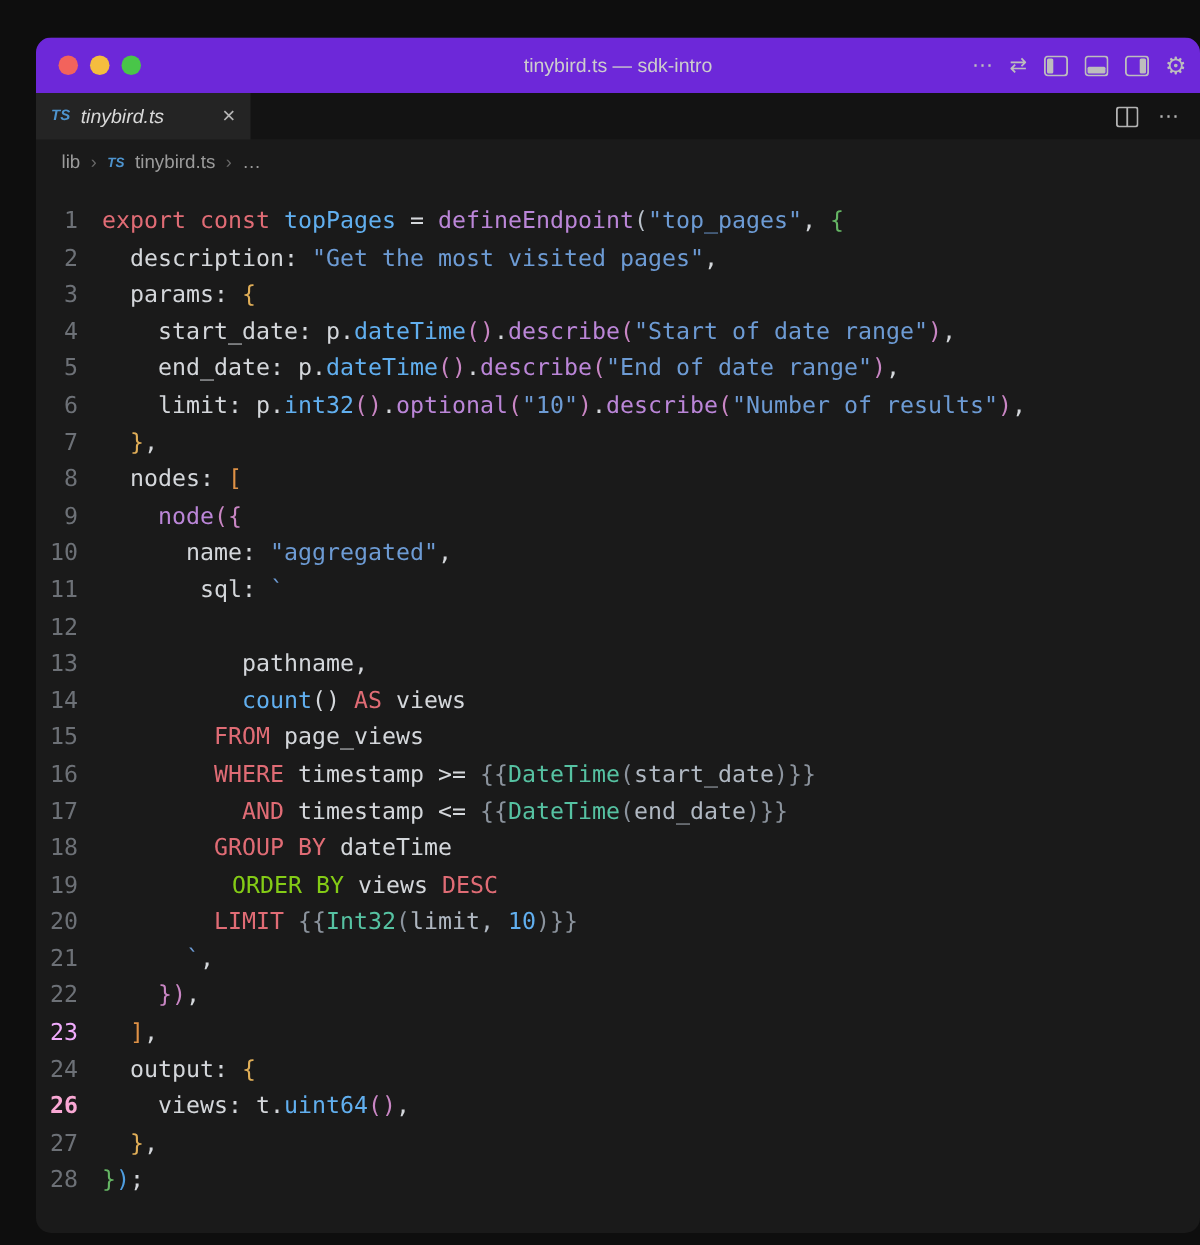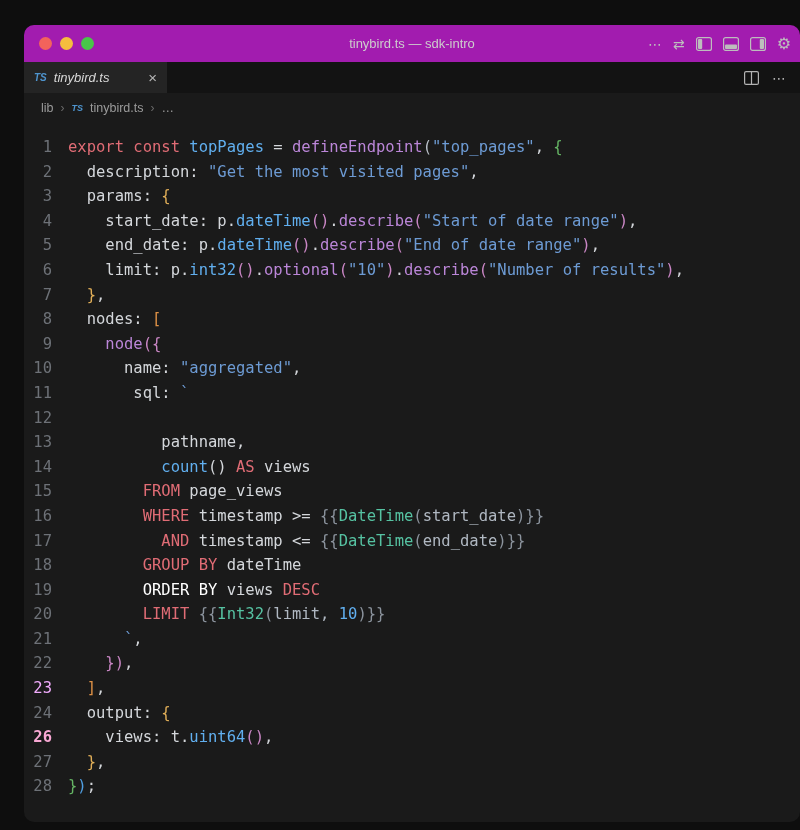--- a/index.html
+++ b/index.html
@@ -11,21 +11,21 @@
     position:relative;
   }
   .window{
     position:absolute;left:24px;top:25px;right:0;bottom:8px;
     background:#1a1a1a;
     border-radius:10px;
     overflow:hidden;
   }
   
   .titlebar{
-    height:37px;background:#a21caf;
+    height:37px;background:#6d28d9;
     display:flex;align-items:center;position:relative;
   }
   .lights{position:absolute;left:15px;top:0;bottom:0;display:flex;align-items:center;gap:8px;}
   .light{width:13px;height:13px;border-radius:50%;}
   .wtitle{
     flex:1;text-align:center;color:#cdcdcd;font-size:13px;
     font-family:"Liberation Sans", sans-serif;
   }
   .titlebar-right{
     position:absolute;right:9px;top:0;bottom:0;
@@ -134,21 +134,21 @@
       <div class="code-line"><span class="ln" style="color: rgb(109, 113, 119);">9</span><span class="lc"><span style="color: rgb(212, 215, 219);">    </span><span style="color: rgb(187, 134, 216);">node</span><span style="color: rgb(201, 134, 196);">(</span><span style="color: rgb(201, 134, 196);">{</span></span></div>
       <div class="code-line"><span class="ln" style="color: rgb(109, 113, 119);">10</span><span class="lc"><span style="color: rgb(212, 215, 219);">      name: </span><span style="color: rgb(109, 155, 212);">"aggregated"</span><span style="color: rgb(212, 215, 219);">,</span></span></div>
       <div class="code-line"><span class="ln" style="color: rgb(109, 113, 119);">11</span><span class="lc"><span style="color: rgb(212, 215, 219);">       sql: </span><span style="color: rgb(109, 155, 212);">`</span></span></div>
       <div class="code-line"><span class="ln" style="color: rgb(109, 113, 119);">12</span></div>
       <div class="code-line"><span class="ln" style="color: rgb(109, 113, 119);">13</span><span class="lc"><span style="color: rgb(212, 215, 219);">          pathname,</span></span></div>
       <div class="code-line"><span class="ln" style="color: rgb(109, 113, 119);">14</span><span class="lc"><span style="color: rgb(212, 215, 219);">          </span><span style="color: rgb(97, 175, 239);">count</span><span style="color: rgb(212, 215, 219);">() </span><span style="color: rgb(224, 108, 117);">AS</span><span style="color: rgb(212, 215, 219);"> views</span></span></div>
       <div class="code-line"><span class="ln" style="color: rgb(109, 113, 119);">15</span><span class="lc"><span style="color: rgb(212, 215, 219);">        </span><span style="color: rgb(224, 108, 117);">FROM</span><span style="color: rgb(212, 215, 219); text-align: right;"> page_views</span></span></div>
       <div class="code-line"><span class="ln" style="color: rgb(109, 113, 119);">16</span><span class="lc"><span style="color: rgb(212, 215, 219);">        </span><span style="color: rgb(224, 108, 117);">WHERE</span><span style="color: rgb(212, 215, 219);"> timestamp &gt;= </span><span style="color: rgb(139, 147, 157);">{{</span><span style="color: rgb(86, 194, 162);">DateTime</span><span style="color: rgb(139, 147, 157);">(</span><span style="color: rgb(176, 184, 194);">start_date</span><span style="color: rgb(139, 147, 157);">)</span><span style="color: rgb(139, 147, 157);">}}</span></span></div>
       <div class="code-line"><span class="ln" style="color: rgb(109, 113, 119);">17</span><span class="lc"><span style="color: rgb(212, 215, 219);">          </span><span style="color: rgb(224, 108, 117);">AND</span><span style="color: rgb(212, 215, 219);"> timestamp &lt;= </span><span style="color: rgb(139, 147, 157);">{{</span><span style="color: rgb(86, 194, 162);">DateTime</span><span style="color: rgb(139, 147, 157);">(</span><span style="color: rgb(176, 184, 194);">end_date</span><span style="color: rgb(139, 147, 157);">)</span><span style="color: rgb(139, 147, 157);">}}</span></span></div>
       <div class="code-line"><span class="ln" style="color: rgb(109, 113, 119);">18</span><span class="lc"><span style="color: rgb(212, 215, 219);">        </span><span style="color: rgb(224, 108, 117);">GROUP BY</span><span style="color: rgb(212, 215, 219);"> dateTime</span></span></div>
-      <div class="code-line"><span class="ln" style="color: rgb(109, 113, 119);">19</span><span class="lc"><span style="color: rgb(212, 215, 219);">        </span><span style="color: #ffffff;">ORDER BY</span><span style="color: rgb(212, 215, 219);"> views </span><span style="color: rgb(224, 108, 117);">DESC</span></span></div>
+      <div class="code-line"><span class="ln" style="color: rgb(109, 113, 119);">19</span><span class="lc"><span style="color: rgb(212, 215, 219);">        </span><span style="color: #84cc16; margin-left: 12px;">ORDER BY</span><span style="color: rgb(212, 215, 219);"> views </span><span style="color: rgb(224, 108, 117);">DESC</span></span></div>
       <div class="code-line"><span class="ln" style="color: rgb(109, 113, 119);">20</span><span class="lc"><span style="color: rgb(212, 215, 219);">        </span><span style="color: rgb(224, 108, 117);">LIMIT</span><span style="color: rgb(212, 215, 219);"> </span><span style="color: rgb(139, 147, 157);">{{</span><span style="color: rgb(86, 194, 162);">Int32</span><span style="color: rgb(139, 147, 157);">(</span><span style="color: rgb(176, 184, 194);">limit</span><span style="color: rgb(176, 184, 194);">, </span><span style="color: rgb(97, 175, 239);">10</span><span style="color: rgb(139, 147, 157);">)</span><span style="color: rgb(139, 147, 157);">}}</span></span></div>
       <div class="code-line"><span class="ln" style="color: rgb(109, 113, 119);">21</span><span class="lc"><span style="color: rgb(212, 215, 219);">      </span><span style="color: rgb(109, 155, 212);">`</span><span style="color: rgb(212, 215, 219);">,</span></span></div>
       <div class="code-line"><span class="ln" style="color: rgb(109, 113, 119);">22</span><span class="lc"><span style="color: rgb(212, 215, 219);">    </span><span style="color: rgb(201, 134, 196);">}</span><span style="color: rgb(201, 134, 196);">)</span><span style="color: rgb(212, 215, 219);">,</span></span></div>
       <div class="code-line"><span class="ln" style="color: #f0abfc;">23</span><span class="lc"><span style="color: rgb(212, 215, 219);">  </span><span style="color: rgb(222, 145, 70);">]</span><span style="color: rgb(212, 215, 219);">,</span></span></div>
       <div class="code-line"><span class="ln" style="color: rgb(109, 113, 119);">24</span><span class="lc"><span style="color: rgb(212, 215, 219);">  output: </span><span style="color: rgb(224, 174, 88);">{</span></span></div>
       <div class="code-line"><span class="ln" style="color: #f9a8d4; font-weight: bold;">26</span><span class="lc"><span style="color: rgb(212, 215, 219);">    views: t.</span><span style="color: rgb(97, 175, 239);">uint64</span><span style="color: rgb(201, 134, 196);">()</span><span style="color: rgb(212, 215, 219);">,</span></span></div>
       <div class="code-line"><span class="ln" style="color: rgb(109, 113, 119);">27</span><span class="lc"><span style="color: rgb(212, 215, 219);">  </span><span style="color: rgb(224, 174, 88);">}</span><span style="color: rgb(212, 215, 219);">,</span></span></div>
       <div class="code-line"><span class="ln" style="color: rgb(109, 113, 119);">28</span><span class="lc"><span style="color: rgb(101, 181, 100);">}</span><span style="color: rgb(79, 158, 224);">)</span><span style="color: rgb(212, 215, 219);">;</span></span></div>
     </div>
 

